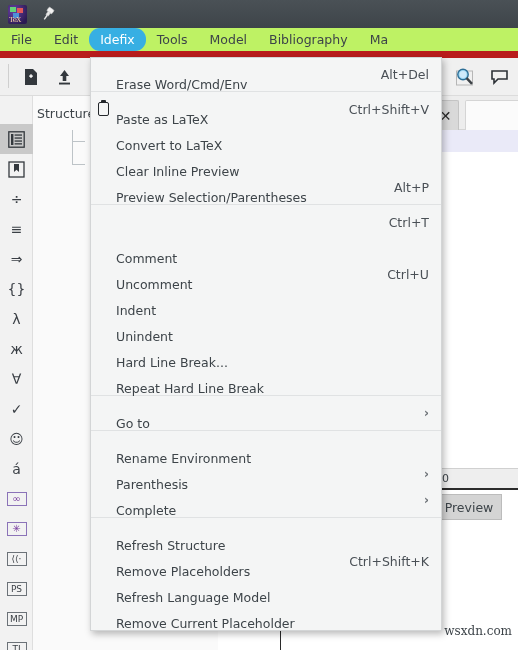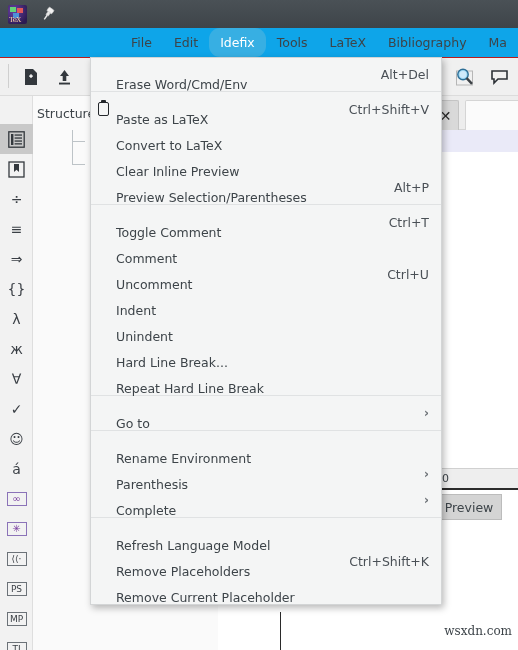--- a/index.html
+++ b/index.html
@@ -58,27 +58,26 @@
     width: 18px; height: 18px;
     position: relative;
     flex: none;
   }
 
   
   #menubar {
     position: absolute;
     left: 0; top: 28px;
     width: 518px; height: 30px;
-    background: #0ea5e9;
+    background: #bef264;
     display: flex;
     align-items: stretch;
     box-sizing: border-box;
-    border-bottom: 1px solid #b91c1c;
+    border-bottom: 7px solid #b91c1c;
     overflow: hidden;
-    justify-content: flex-end;
   }
   .menu-title {
     display: flex;
     align-items: center;
     padding: 0 11px;
     white-space: nowrap;
     font-size: 12.5px;
     color: #3d4449;
     cursor: default;
   }
@@ -412,21 +411,21 @@
       </g>
     </svg>
   </div>
 </div>
 
 <div id="menubar">
   <div class="menu-title">File</div>
   <div class="menu-title">Edit</div>
   <div class="menu-title active">Idefix</div>
   <div class="menu-title">Tools</div>
-  <div class="menu-title">LaTeX</div>
+  <div class="menu-title">Model</div>
   <div class="menu-title">Bibliography</div>
   <div class="menu-title">Ma</div>
 </div>
 
 <div id="toolbar">
   <div class="tb-sep"></div>
   <div class="tb-btn" style="left:18px;">
     <svg width="16" height="18" viewBox="0 0 16 18">
       <path d="M2 1 h8 l4 4 v12 h-12 z" fill="#33383d"></path>
       <rect x="6.2" y="7.4" width="3.6" height="1.4" fill="#ffffff"></rect>
@@ -563,21 +562,20 @@
     <span class="label">Clear Inline Preview</span>
     <span class="accel"></span>
   </div>
   <div class="mi">
     <span class="label">Preview Selection/Parentheses</span>
     <span class="accel">Alt+P</span>
   </div>
   <div class="mi-sep"></div>
 
   <div class="mi">
-    <span class="label">Toggle Comment</span>
     <span class="accel">Ctrl+T</span>
   </div>
   <div class="mi">
     <span class="label">Comment</span>
     <span class="accel"></span>
   </div>
   <div class="mi">
     <span class="label">Uncomment</span>
     <span class="accel">Ctrl+U</span>
   </div>
@@ -613,27 +611,31 @@
     <span class="label">Parenthesis</span>
     <span class="submenu-arrow">›</span>
   </div>
   <div class="mi">
     <span class="label">Complete</span>
     <span class="submenu-arrow">›</span>
   </div>
   <div class="mi-sep"></div>
 
   <div class="mi">
-    <span class="label">Refresh Language Model</span>
+    <span class="label">Refresh Structure</span>
     <span class="accel"></span>
   </div>
   <div class="mi">
     <span class="label">Remove Placeholders</span>
     <span class="accel">Ctrl+Shift+K</span>
   </div>
   <div class="mi">
+    <span class="label">Refresh Language Model</span>
+    <span class="accel"></span>
+  </div>
+  <div class="mi">
     <span class="label">Remove Current Placeholder</span>
     <span class="accel"></span>
   </div>
 
 </div>
 
 <div id="watermark">wsxdn.com</div>
 
 </body></html>

